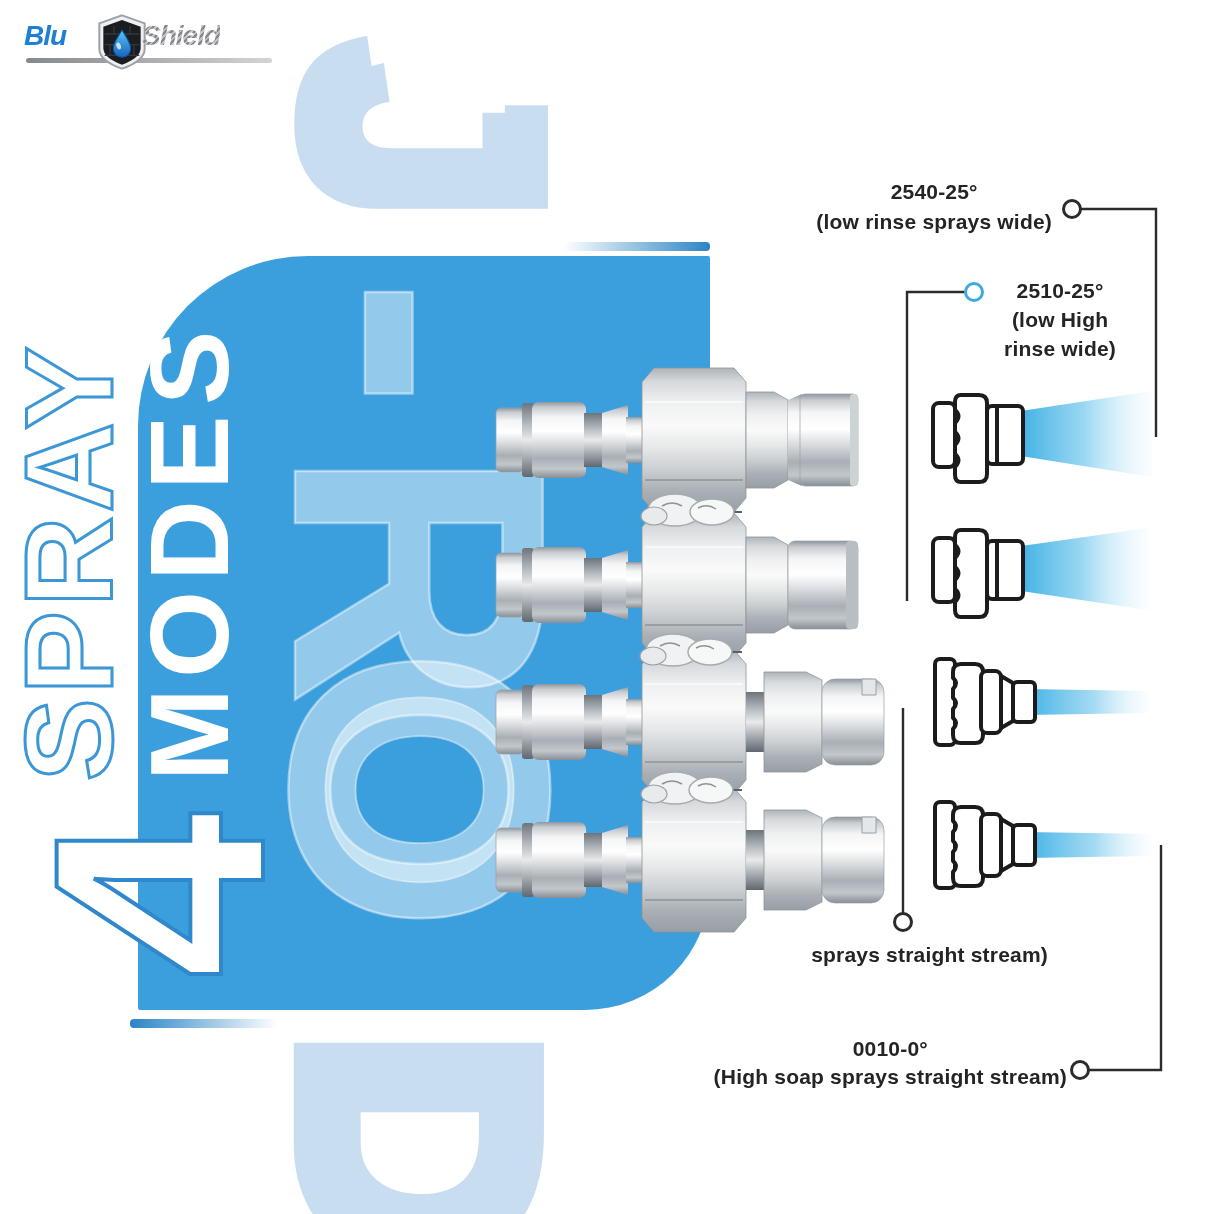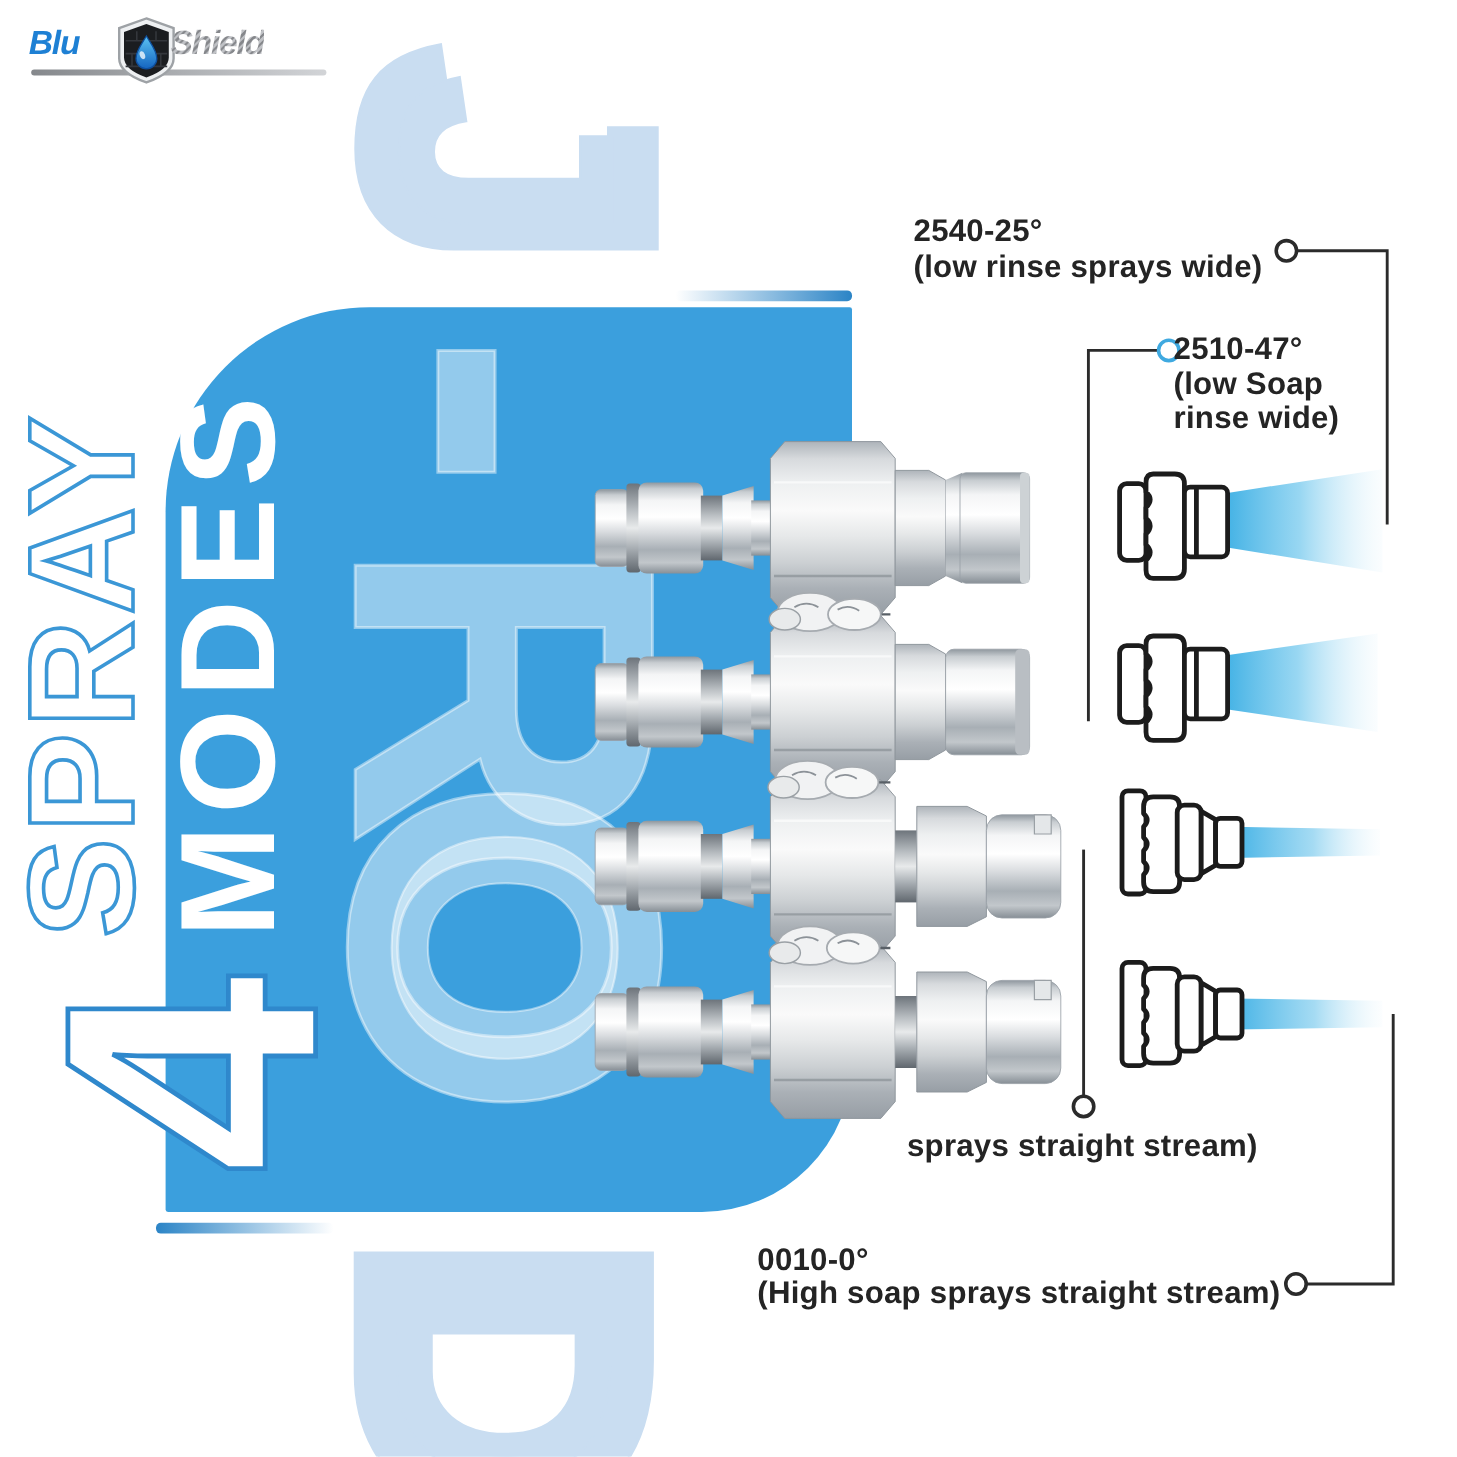--- a/index.html
+++ b/index.html
@@ -44,22 +44,22 @@
          background:linear-gradient(90deg,#85888c,#d2d4d7);}
   #logo .blu{position:absolute;left:2px;top:6px;font-size:28px;font-weight:700;font-style:italic;
          color:#1e80d4;letter-spacing:-1px;}
   #logo .shield-word{position:absolute;left:120px;top:6px;font-size:28px;font-weight:700;font-style:italic;
          letter-spacing:-1px;color:transparent;
          background:repeating-linear-gradient(135deg,#85878b 0 2px,#c0c2c6 2px 4px);
          -webkit-background-clip:text;background-clip:text;}
   #logo svg{position:absolute;left:74px;top:0px;}
 
   
-  .callout{position:absolute;text-align:left;color:#242424;font-weight:700;
-           font-size:26px;line-height:30px;letter-spacing:.2px;}
+  .callout{position:absolute;text-align:center;color:#242424;font-weight:700;
+           font-size:21px;line-height:30px;letter-spacing:.2px;}
   #label-2540{right:162px;top:177px;}
   #label-2510{right:98px;top:276px;line-height:29px;}
   #label-0040{right:166px;top:940px;line-height:29px;}
   #label-0010{right:147px;top:1035px;line-height:28px;}
 
   .abs{position:absolute;}
 </style>
 </head>
 <body>
 
@@ -271,22 +271,22 @@
     <circle cx="974" cy="292" r="8.5" fill="#fff" stroke="#3fa9e0" stroke-width="3"></circle>
     <circle cx="903" cy="922" r="8.5" fill="#fff" stroke="#2b2b2b" stroke-width="3"></circle>
     <circle cx="1080" cy="1070" r="8.5" fill="#fff" stroke="#2b2b2b" stroke-width="3"></circle>
   </svg>
 
   <div id="label-2540" class="callout">
     <div>2540-25°</div>
     <div>(low rinse sprays wide)</div>
   </div>
   <div id="label-2510" class="callout">
-    <div>2510-47°</div>
-    <div>(low Soap</div>
+    <div>2510-25°</div>
+    <div>(low High</div>
     <div>rinse wide)</div>
   </div>
   <div id="label-0040" class="callout">
     <div>sprays straight stream)</div>
   </div>
   <div id="label-0010" class="callout">
     <div>0010-0°</div>
     <div>(High soap sprays straight stream)</div>
   </div>
 

